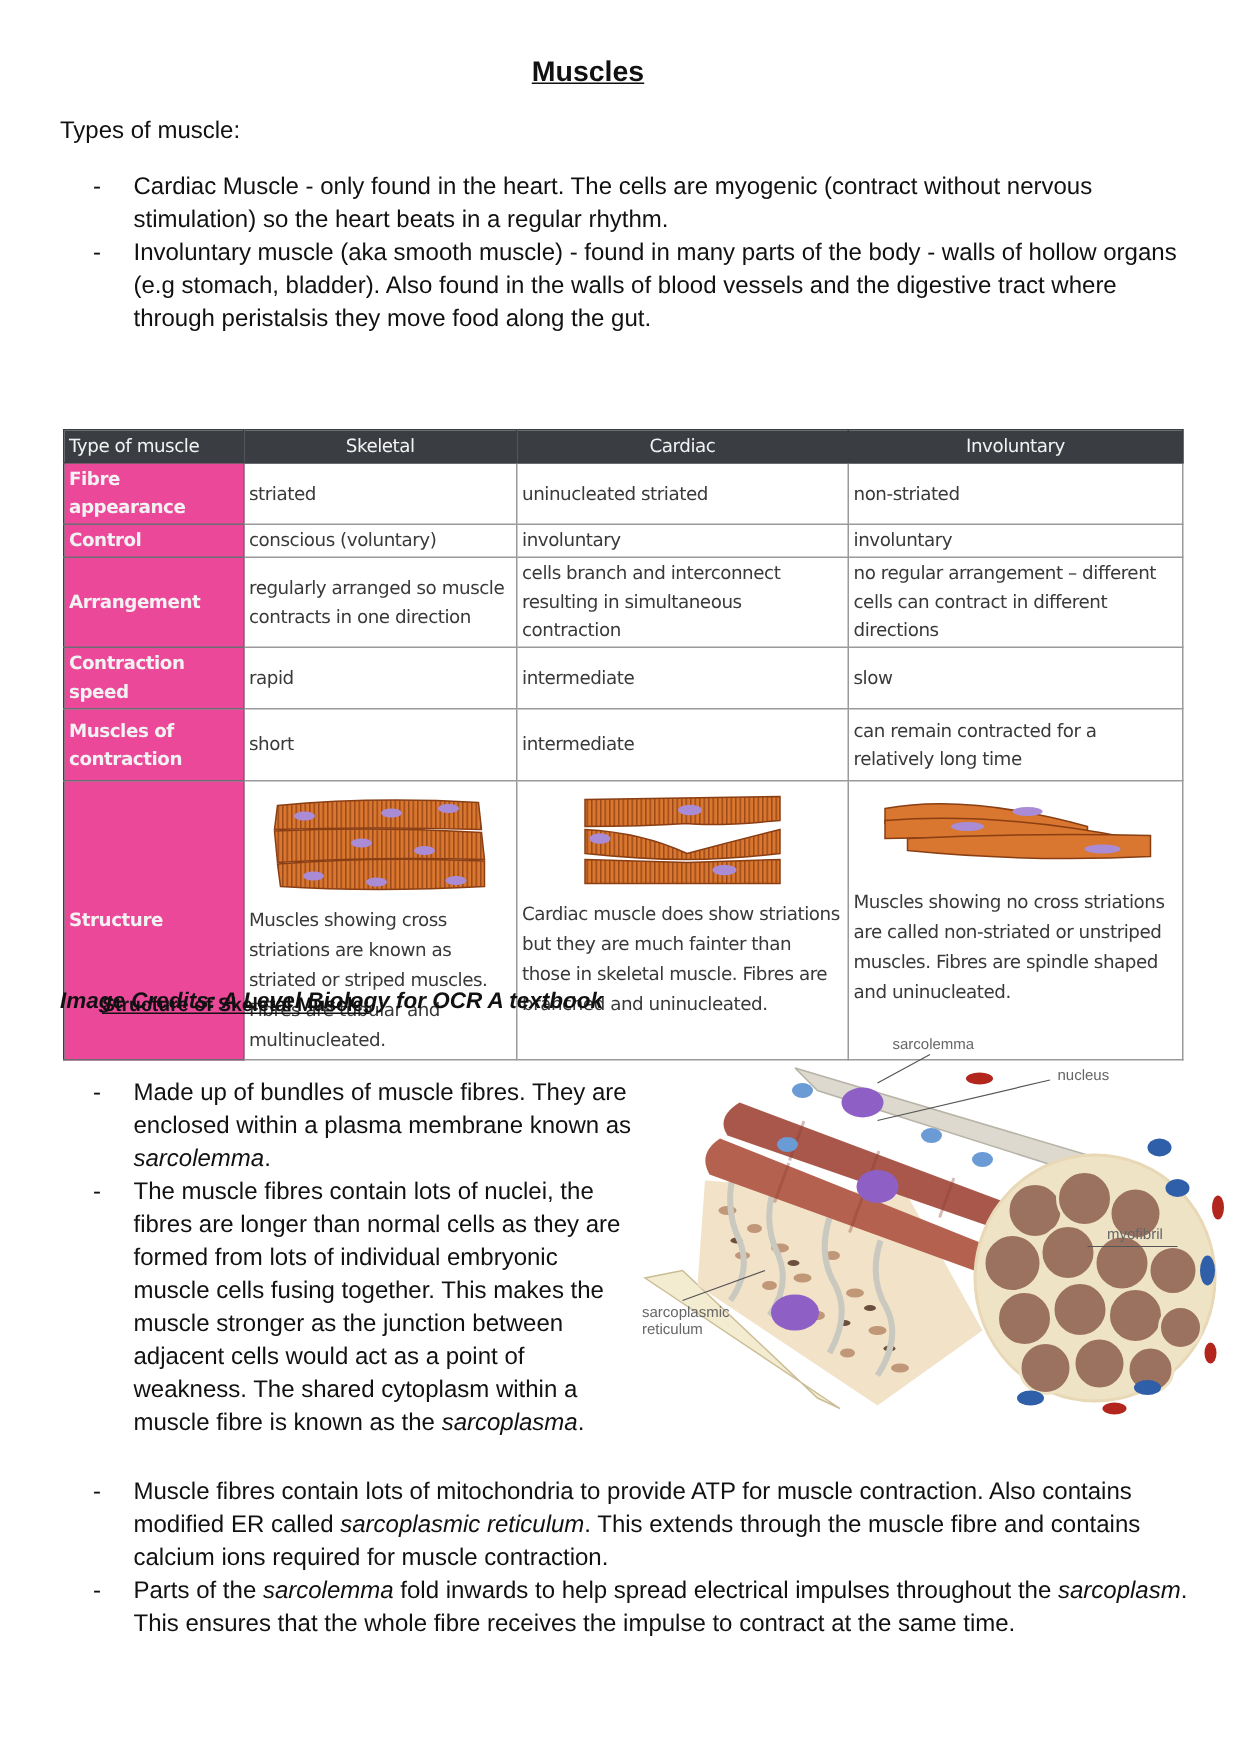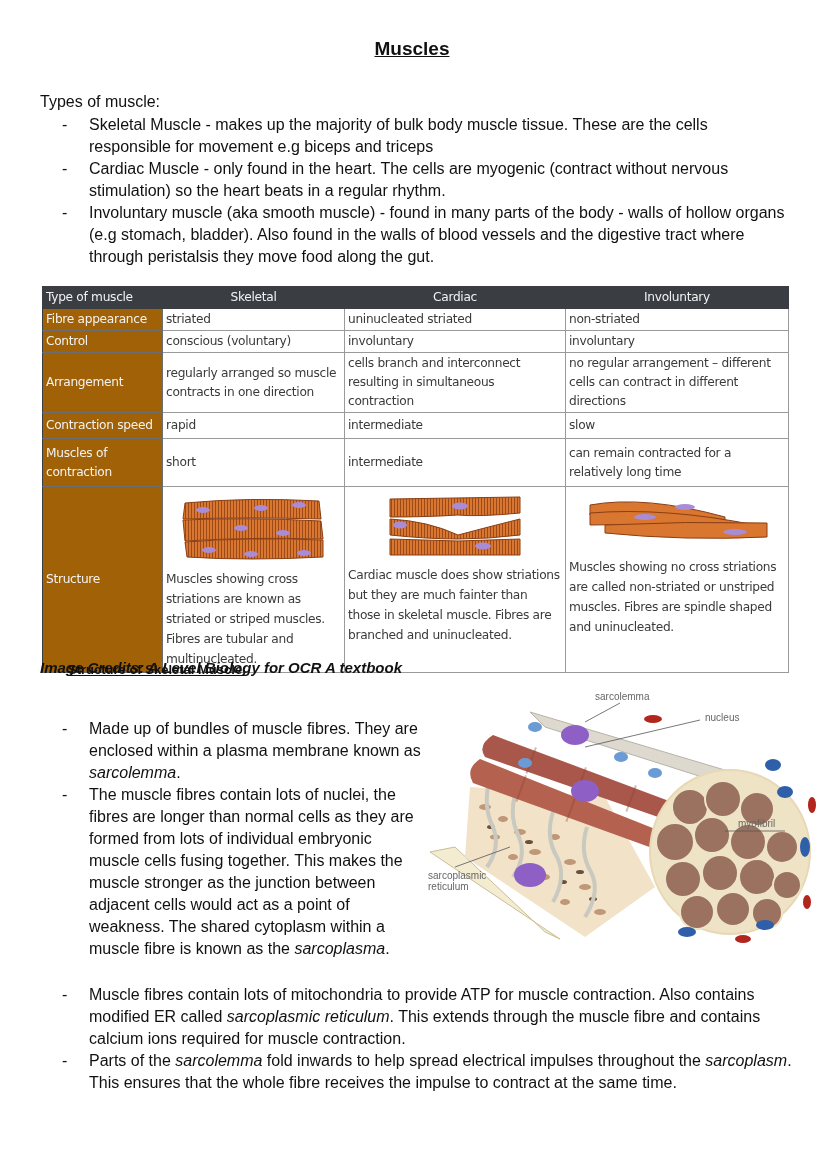--- a/index.html
+++ b/index.html
@@ -1,55 +1,54 @@
 <!DOCTYPE html>
 <html><head>
 <meta charset="utf-8">
 <style>
   html, body { margin: 0; padding: 0; background: #ffffff; }
   body { width: 828px; height: 1169px; position: relative; overflow: hidden;
          font-family: "Liberation Sans", sans-serif; color: #111; }
   .abs { position: absolute; }
   .title { left: 0; width: 784px; top: 38px; text-align: center; font-weight: bold;
-           font-size: 19px; text-decoration: underline; margin-left: 20px; }
-  .intro { left: 40px; top: 93px; font-size: 16px; }
+           font-size: 19px; text-decoration: underline; }
+  .intro { left: 40px; top: 79px; font-size: 16px; }
   ul.dash { list-style: none; margin: 0; padding: 0; }
   ul.dash li { position: relative; padding-left: 49px; font-size: 16px; line-height: 22px; }
   ul.dash li::before { content: "-"; position: absolute; left: 22px; top: 0; }
   .list1 { left: 40px; top: 114px; width: 750px; }
   
   table.mt { position: absolute; left: 42px; top: 286px; width: 747px; border-collapse: collapse;
              font-family: "DejaVu Sans", sans-serif; font-size: 12.2px; color: #3a3a3a; padding-left: 40px; }
   table.mt td, table.mt th { border: 1.5px solid #9a9a9a; padding: 1px 3px; vertical-align: middle;
              line-height: 19px; letter-spacing: -0.3px; }
   table.mt thead th { background: #3a3d42; color: #f2f2f2; font-weight: normal; height: 21px; padding: 0 3px;
              border-color: #3a3d42; }
   table.mt thead th.lbl { text-align: left; }
-  table.mt tbody th { background: #a16207; color: #f2f2f2; font-weight: normal; text-align: left;
+  table.mt tbody th { background: #ec4899; color: #f2f2f2; font-weight: bold; text-align: left;
              border-color: #6a6d72; border-left-color: #3a3d42; }
   .c0 { width: 113px; } .c1 { width: 175px; } .c2 { width: 214px; }
   .struct-cell { vertical-align: top !important; padding: 4px 3px 3px 3px !important; }
   .struct-cell svg { display: block; margin: 4px auto 6px auto; }
   .struct-text { line-height: 20px; }
   
   .h2 { left: 40px; top: 662px; font-weight: bold; font-size: 13px; text-decoration: underline; margin-left: 28px; }
   .credit { left: 40px; top: 659px; font-size: 15px; font-style: italic; font-weight: bold; }
   .list2 { left: 40px; top: 718px; width: 385px; }
   .list3 { left: 40px; top: 984px; width: 760px; }
   .diagram { left: 425px; top: 687px; width: 395px; height: 260px; }
   .dlabel { position: absolute; font-size: 10px; color: #666; line-height: 11px; }
 </style>
 </head>
 <body>
 
 <div class="abs title">Muscles</div>
 <div class="abs intro">Types of muscle:</div>
 
 <ul class="abs dash list1">
-  <li>Skeletal Muscle - makes up the majority of bulk body muscle tissue. These are the cells responsible for movement e.g biceps and triceps</li>
   <li>Cardiac Muscle - only found in the heart. The cells are myogenic (contract without nervous stimulation) so the heart beats in a regular rhythm.</li>
   <li>Involuntary muscle (aka smooth muscle) - found in many parts of the body - walls of hollow organs (e.g stomach, bladder). Also found in the walls of blood vessels and the digestive tract where through peristalsis they move food along the gut.</li>
 </ul>
 
 <table class="mt">
   <thead>
     <tr>
       <th class="lbl c0">Type of muscle</th>
       <th class="c1">Skeletal</th>
       <th class="c2">Cardiac</th>

